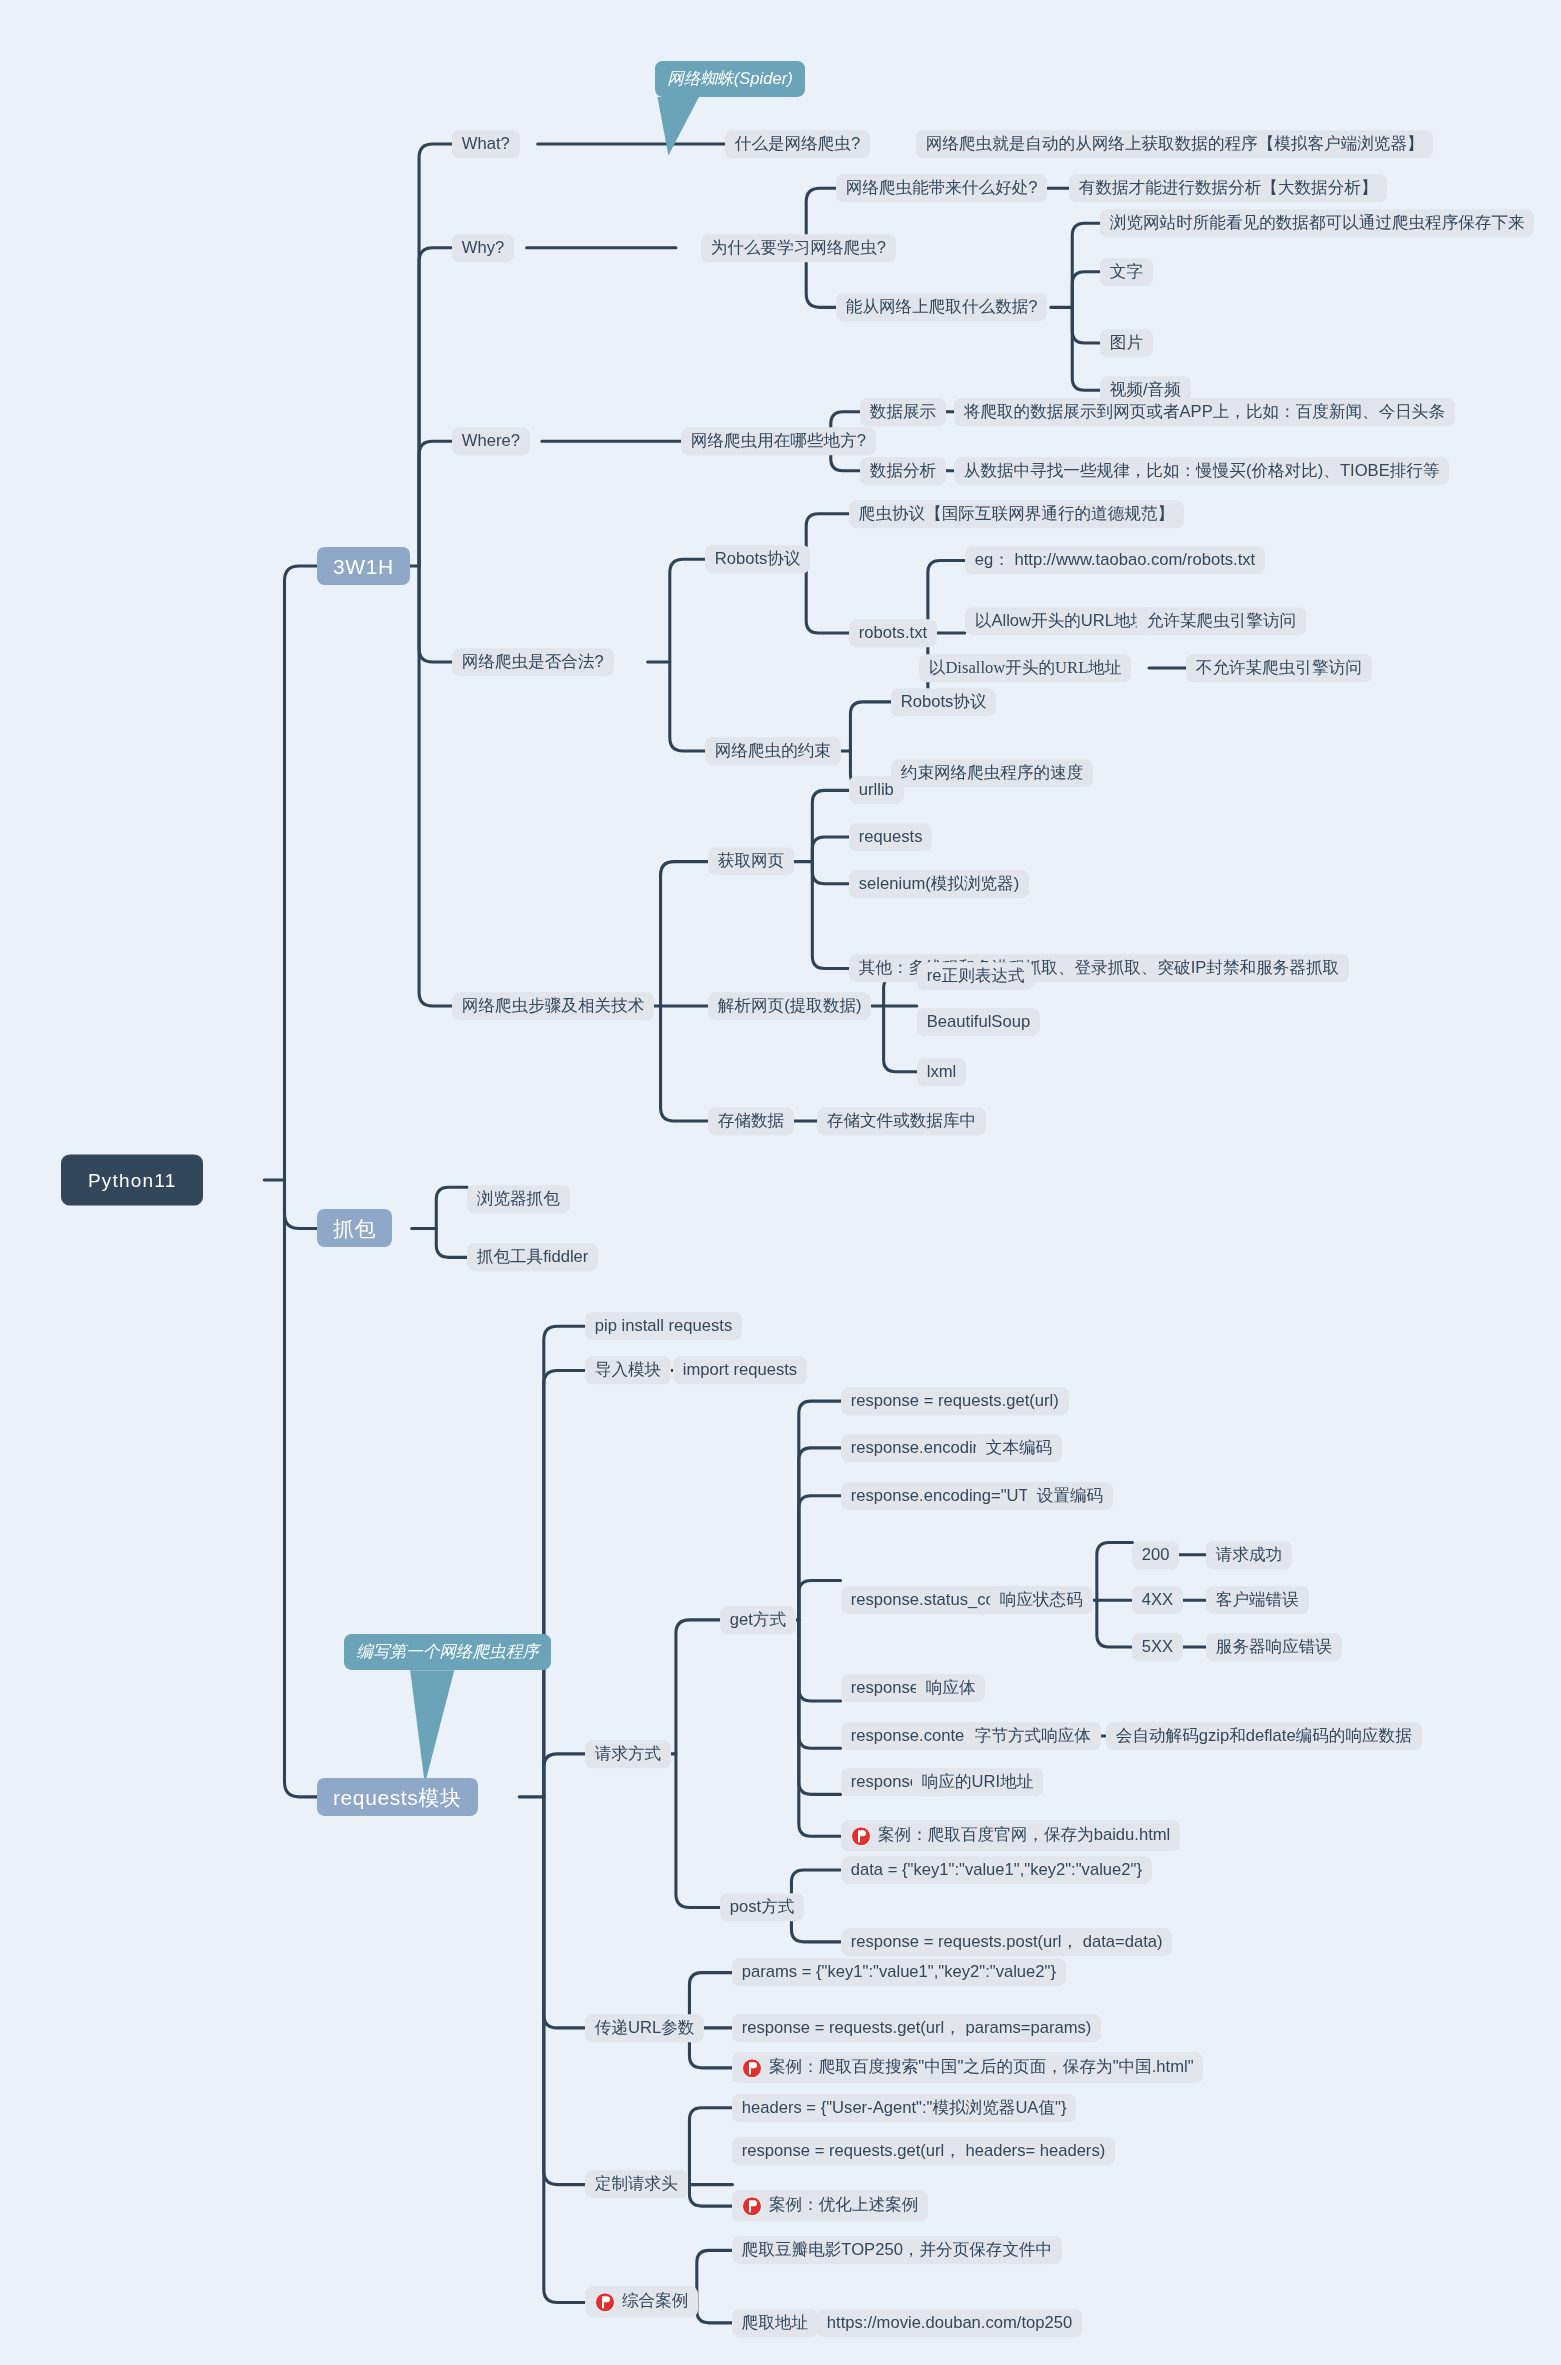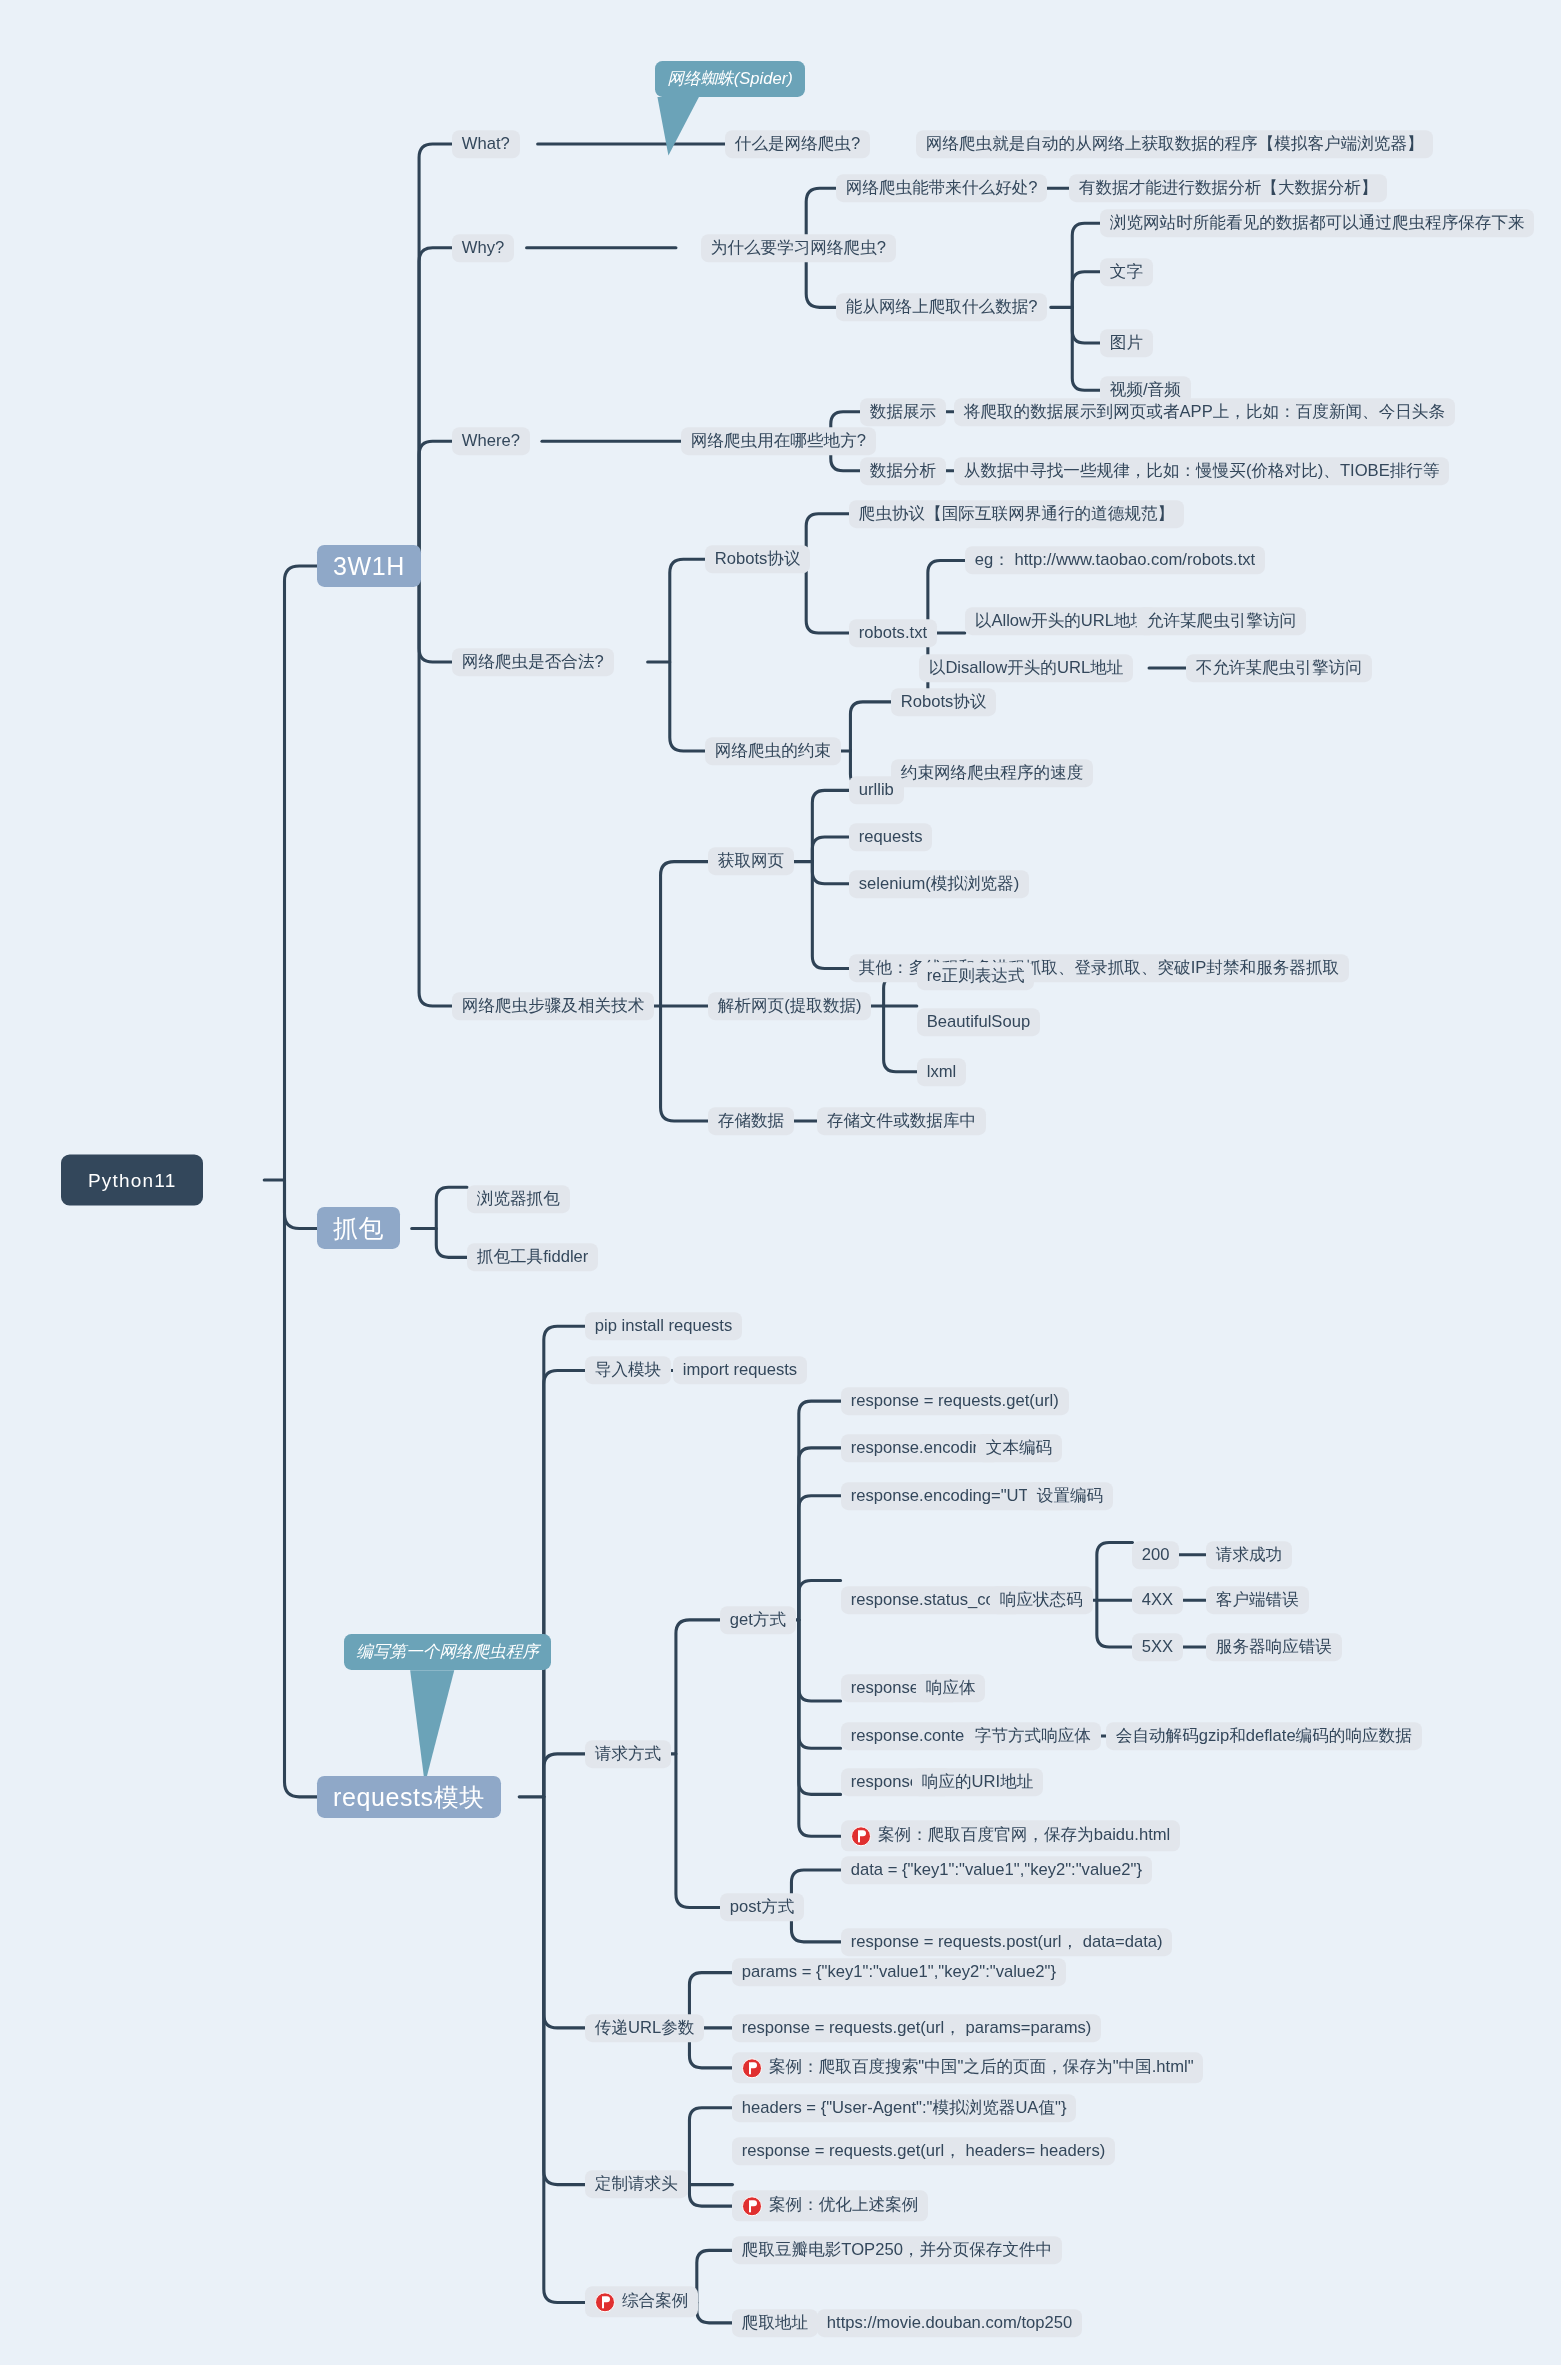--- a/index.html
+++ b/index.html
@@ -36,21 +36,21 @@
     border-radius:8.6px;
     font-size:19px;
     padding:16px 27px;
     letter-spacing:1.2px;
     font-weight:400;
     align-items:center;
   }
   .main{
     background:#8fa8c8;color:#ffffff;
     border-radius:7.4px;
-    font-size:25px;
+    font-size:21px;
     padding:8.6px 16px;
     letter-spacing:0.6px;
   }
 
   
   .callout{
     position:absolute;
     background:#6ba3b8;
     color:#ffffff;
     font-style:italic;
@@ -310,21 +310,21 @@
     </div>
 <div class="node" style="left:965px;top:560px;">
   <span>eg： http://www.taobao.com/robots.txt</span>
     </div>
 <div class="node" style="left:965px;top:621px;">
   <span>以Allow开头的URL地址</span>
     </div>
 <div class="node" style="left:1137px;top:621px;">
   <span>允许某爬虫引擎访问</span>
     </div>
-<div class="node" style="left:919px;top:668px;">
+<div class="node" style="left:919px;top:668px;font-family:Liberation Serif, serif;">
   <span>以Disallow开头的URL地址</span>
     </div>
 <div class="node" style="left:1186px;top:668px;">
   <span>不允许某爬虫引擎访问</span>
     </div>
 <div class="node" style="left:705px;top:751px;">
   <span>网络爬虫的约束</span>
     </div>
 <div class="node" style="left:891px;top:702px;">
   <span>Robots协议</span>

